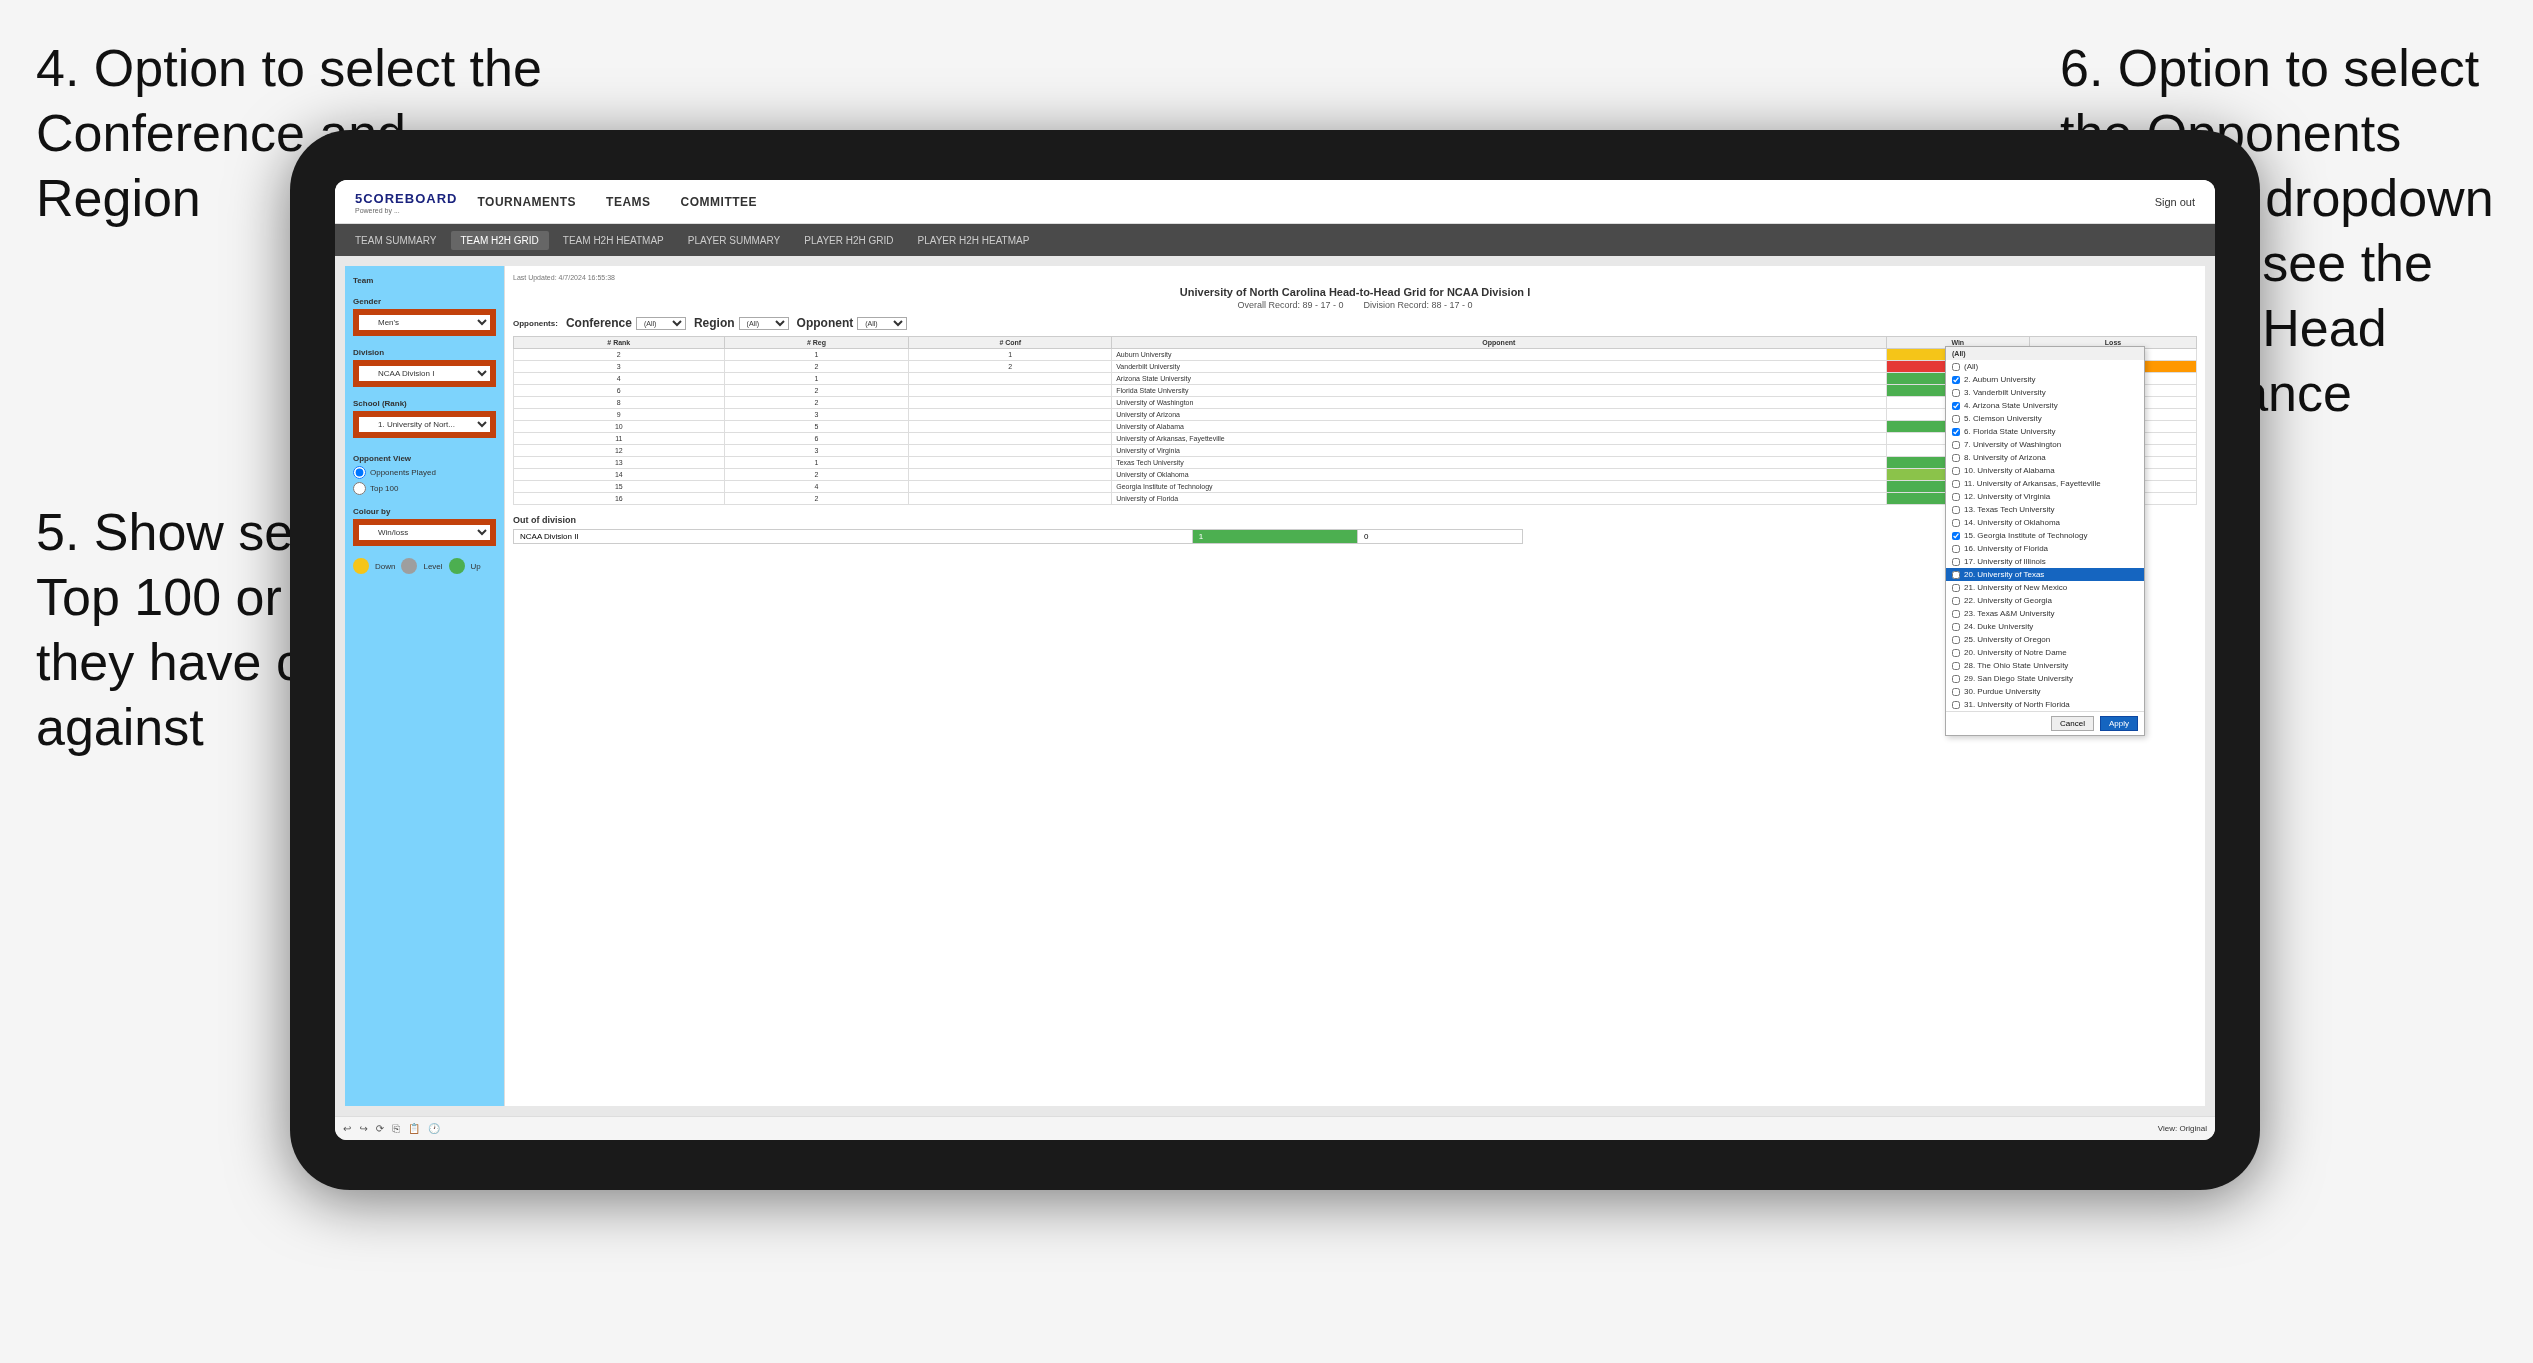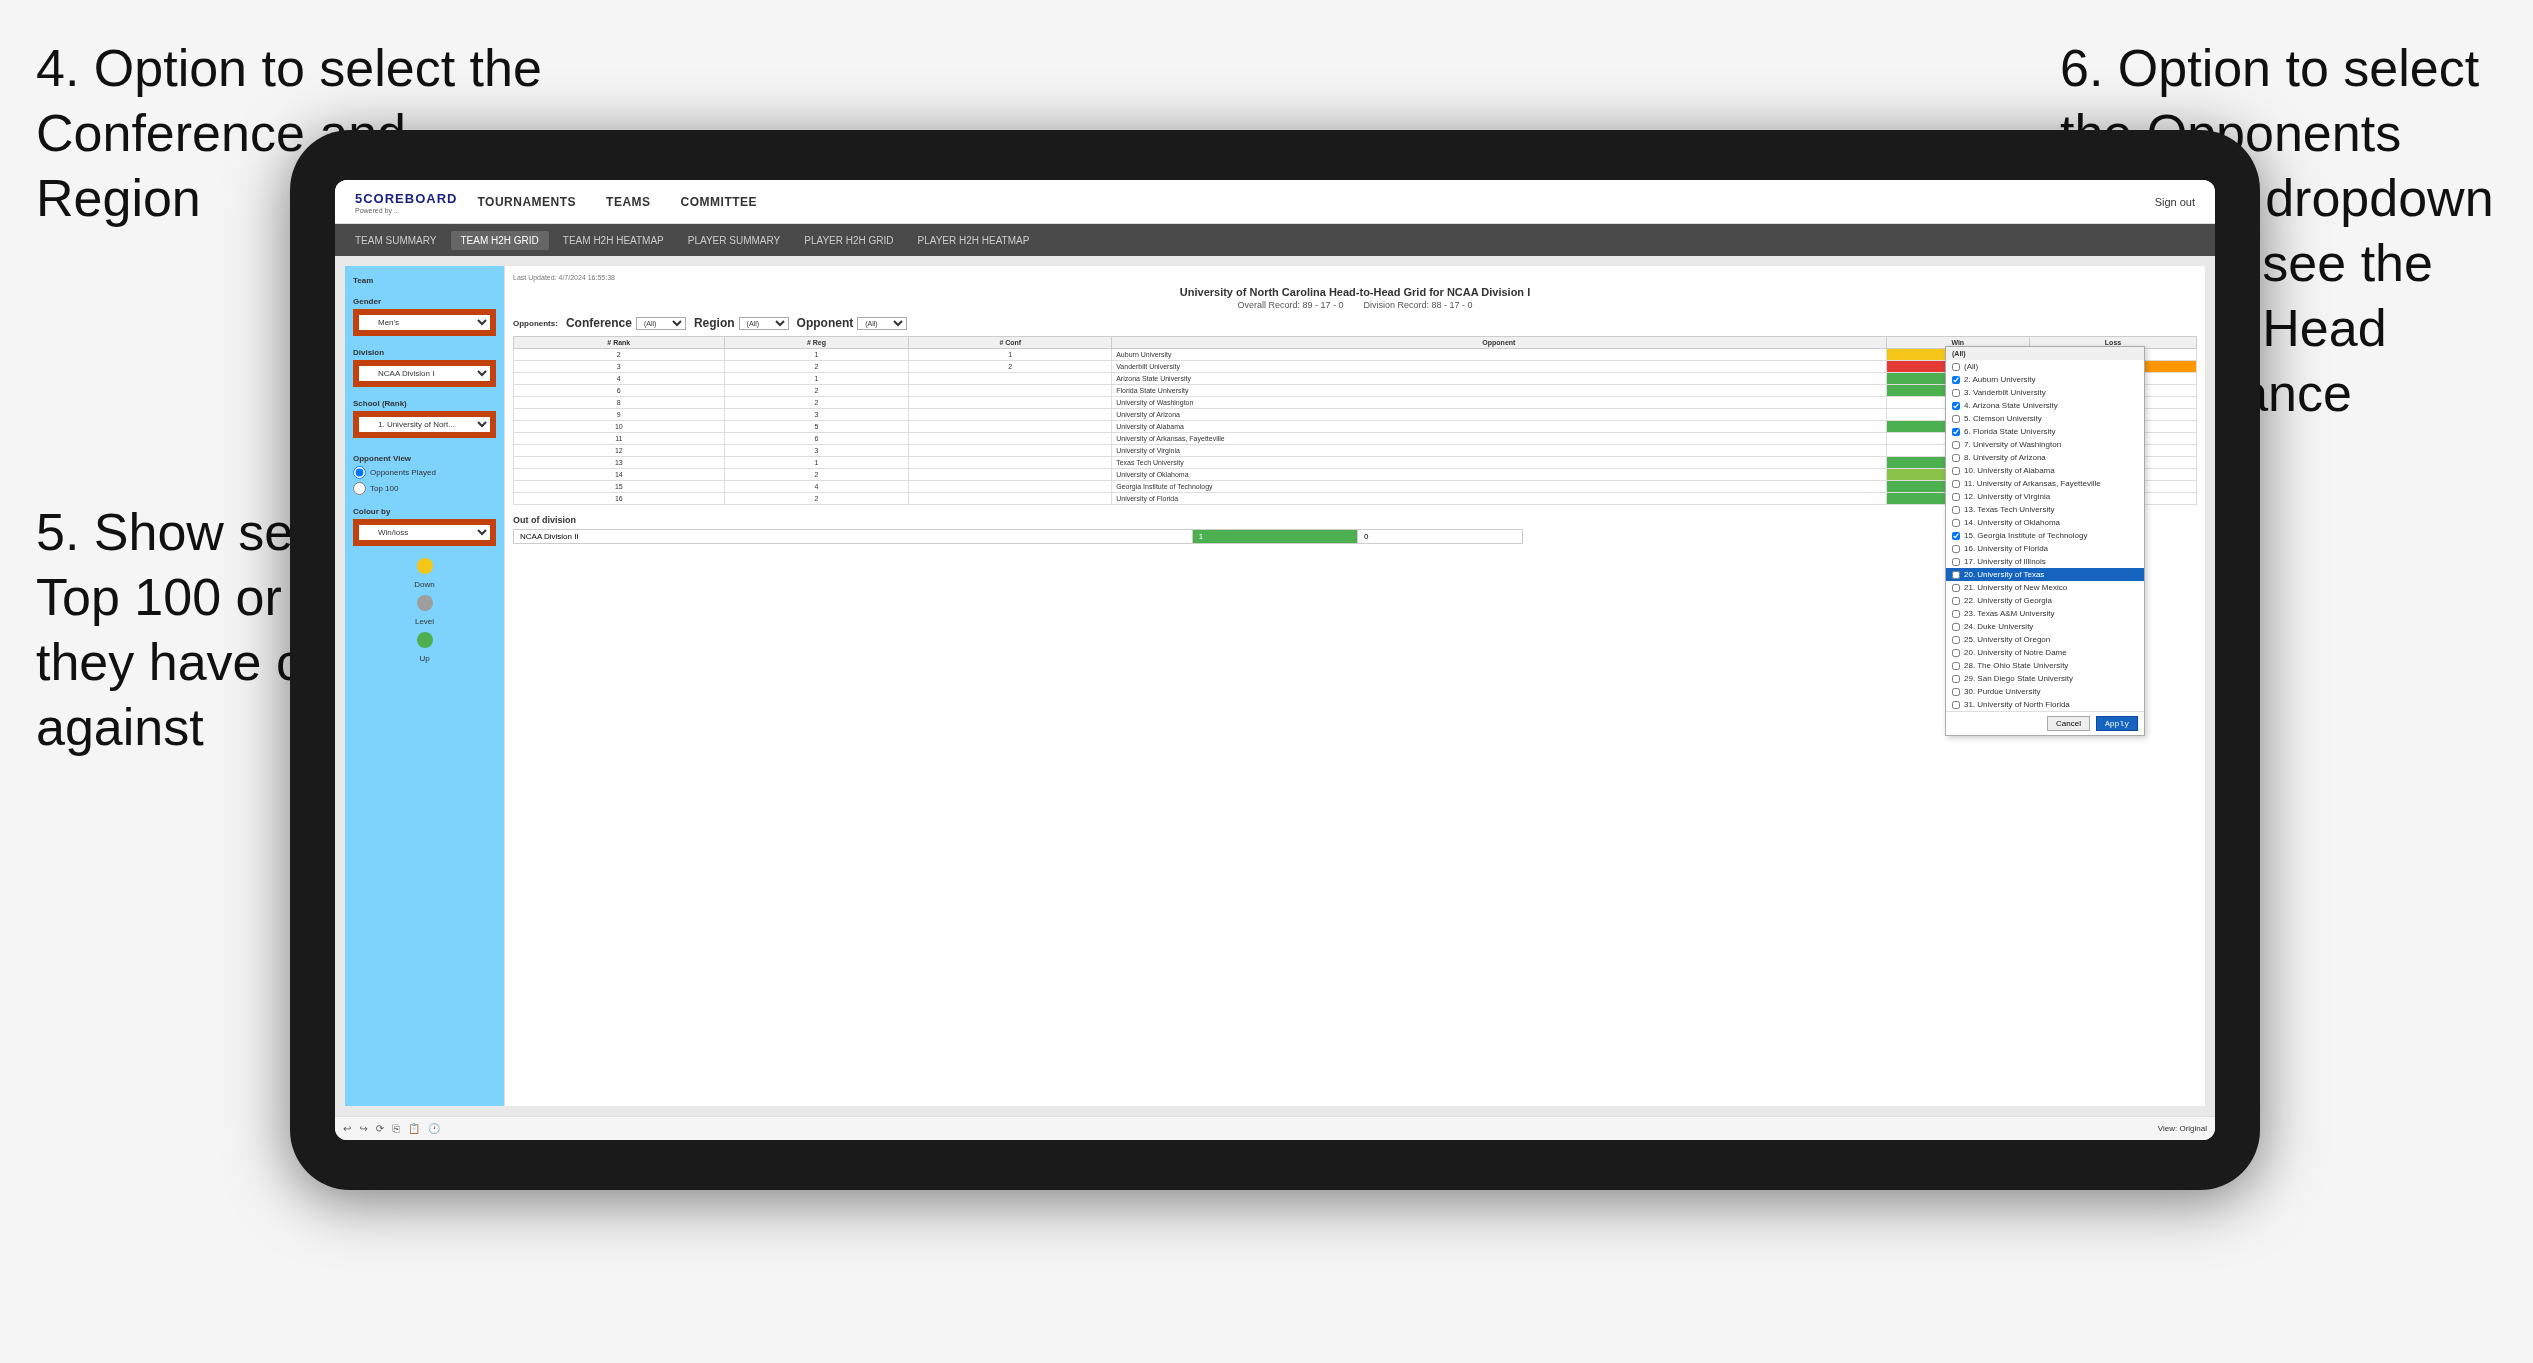--- a/index.html
+++ b/index.html
@@ -183,21 +183,20 @@
       gap: 4px;
       font-size: 8px;
       color: #333;
     }
 
     .legend-row {
       display: flex;
       align-items: center;
       gap: 6px;
       margin-top: 8px;
-      flex-direction: column;
     }
 
     .legend-dot {
       width: 16px;
       height: 16px;
       border-radius: 50%;
     }
 
     .legend-label {
       font-size: 8px;
@@ -375,21 +374,20 @@
       cursor: pointer;
     }
 
     .btn-apply {
       font-size: 8px;
       padding: 2px 8px;
       background: #1565c0;
       color: #fff;
       border: 1px solid #0d47a1;
       cursor: pointer;
-      font-family: Liberation Mono, monospace;
     }
 
     
     .toolbar {
       height: 24px;
       background: #f5f5f5;
       border-top: 1px solid #ddd;
       display: flex;
       align-items: center;
       padding: 0 8px;

